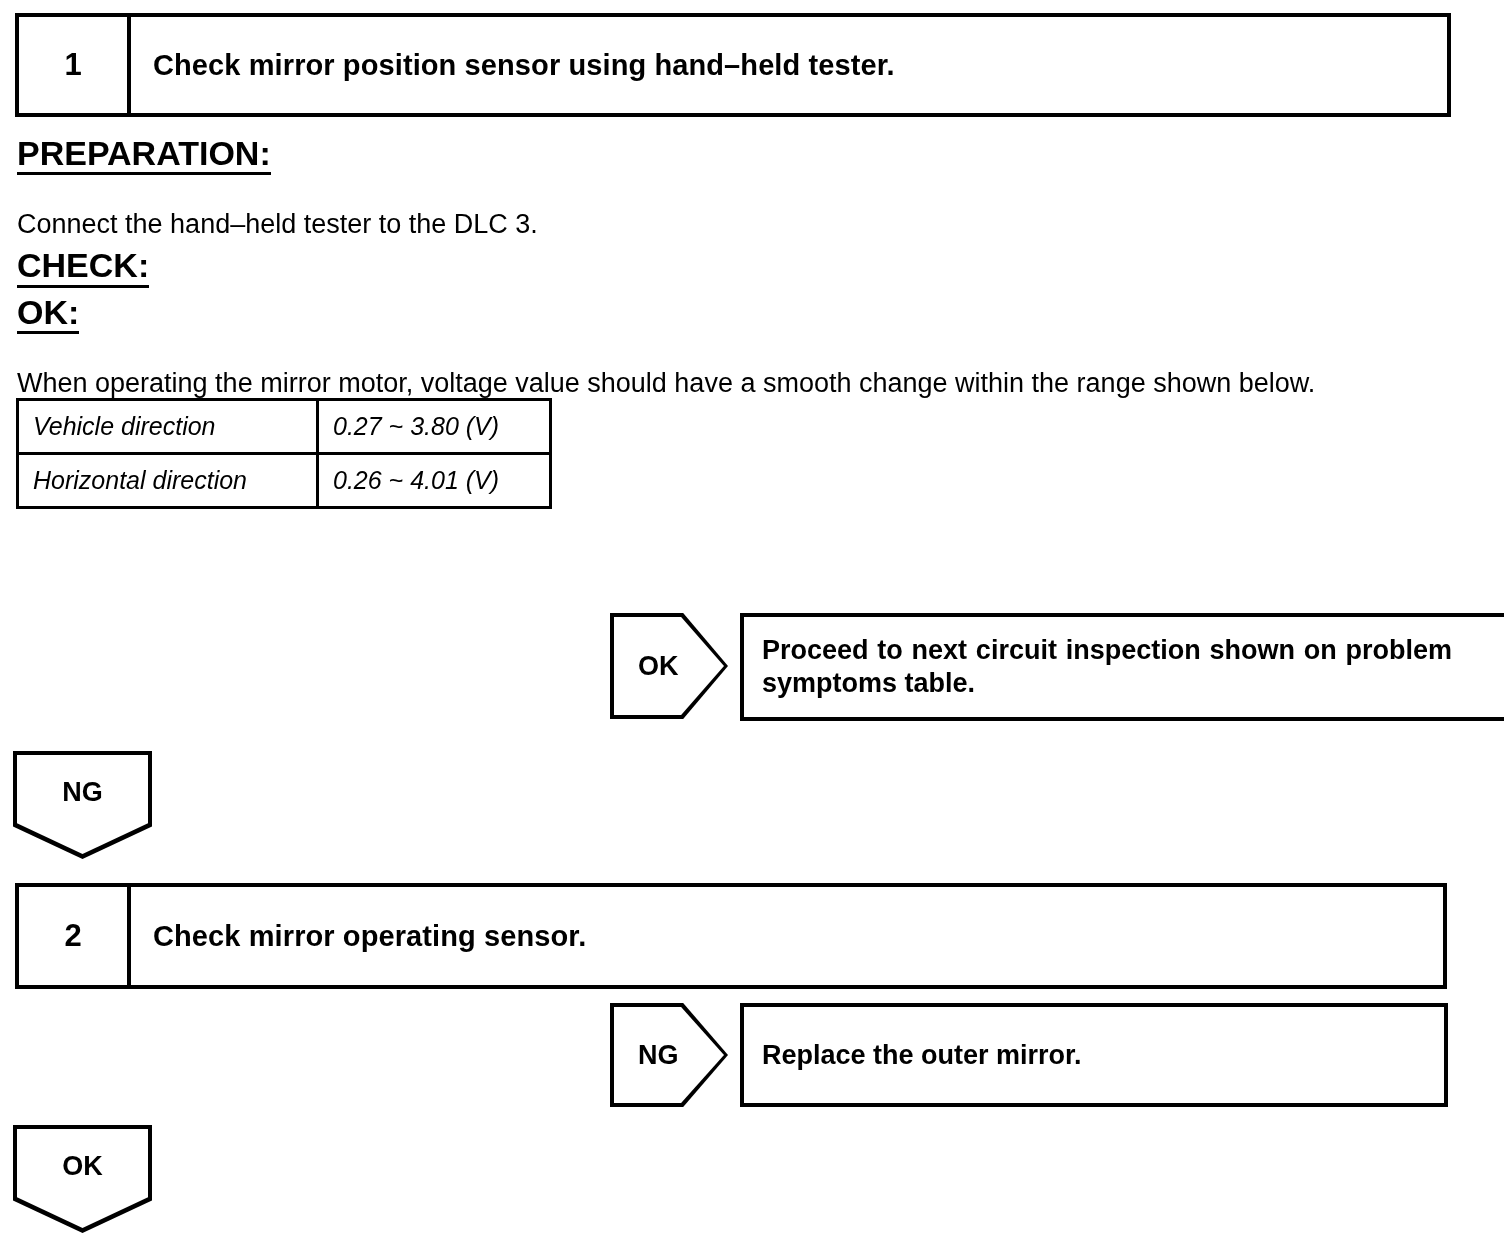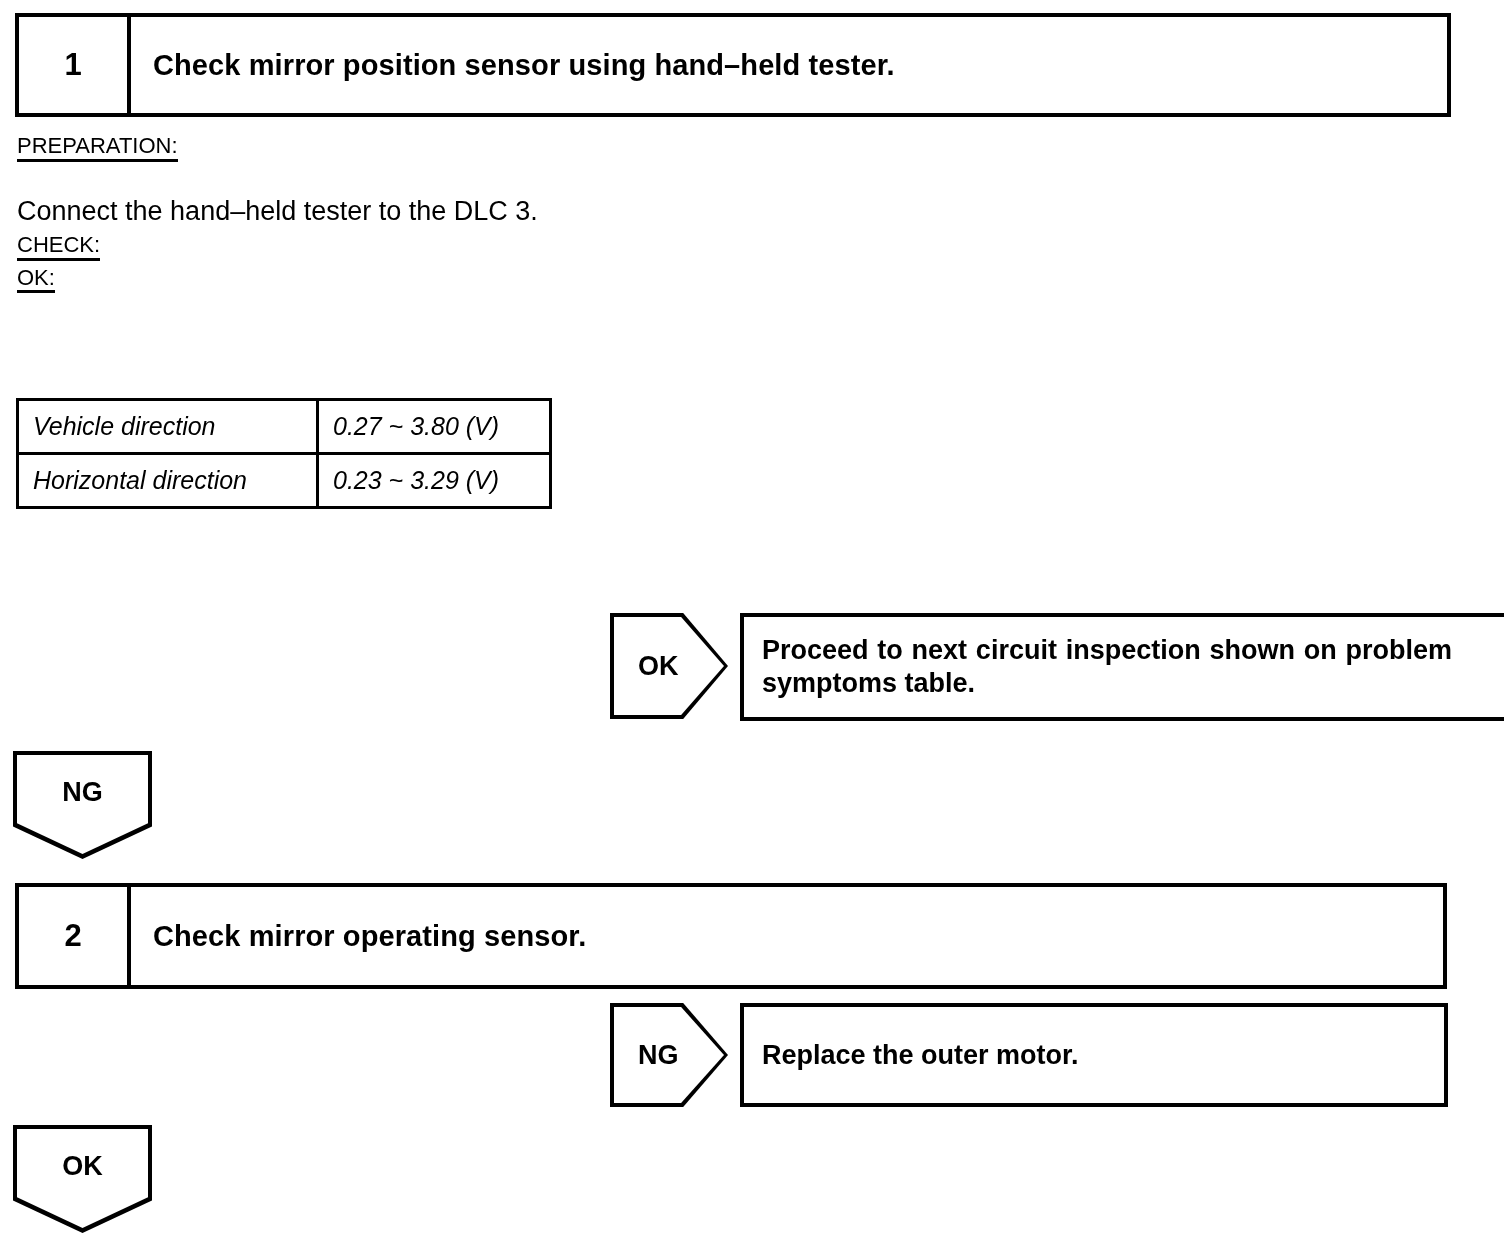--- a/index.html
+++ b/index.html
@@ -49,22 +49,22 @@
   #step2-box { left: 15px; top: 883px; width: 1432px; height: 106px; }
 
   
   .body-text {
     position: absolute;
     left: 17px;
     top: 134px;
     width: 1460px;
   }
   .sec-label {
-    font-size: 22px;
-    font-weight: normal;
+    font-size: 34px;
+    font-weight: bold;
     line-height: 1.12;
     display: inline-block;
     border-bottom: 3px solid #000;
     padding-bottom: 0px;
     margin-bottom: 3px;
   }
   .sec-body {
     font-size: 27px;
     line-height: 1.2;
     margin-bottom: 6px;
@@ -183,33 +183,34 @@
     <div class="sec-label">PREPARATION:</div>
     <div class="sec-body">Connect the hand–held tester to the DLC 3.</div>
   </div>
 
   <div class="sec-group">
     <div class="sec-label">CHECK:</div>
   </div>
 
   <div class="sec-group">
     <div class="sec-label">OK:</div>
+    <div class="sec-body">When operating the mirror motor, voltage value should have a smooth change within the range shown below.</div>
   </div>
 
 </div>
 
 <table id="spec-table">
   <tbody>
     <tr>
       <td class="col-label">Vehicle direction</td>
       <td class="col-value">0.27 ~ 3.80 (V)</td>
     </tr>
     <tr>
       <td class="col-label">Horizontal direction</td>
-      <td class="col-value">0.23 ~ 3.29 (V)</td>
+      <td class="col-value">0.26 ~ 4.01 (V)</td>
     </tr>
   </tbody>
 </table>
 
 <div class="arrow-row" style="left:610px; top:613px; width:840px; height:108px;">
   <div class="arrow-tag">
     <div class="arrow-tag-inner">OK</div>
   </div>
   <div class="arrow-result" style="left:130px; top:0px; width:780px; height:108px;">
     <div class="arrow-result-text justify-two-line">Proceed to next circuit inspection shown on problem symptoms table.</div>
@@ -223,19 +224,19 @@
 <div class="step-box" id="step2-box">
   <div class="step-num">2</div>
   <div class="step-title">Check mirror operating sensor.</div>
 </div>
 
 <div class="arrow-row" style="left:610px; top:1003px; width:838px; height:104px;">
   <div class="arrow-tag" style="height:104px;">
     <div class="arrow-tag-inner" style="height:96px;">NG</div>
   </div>
   <div class="arrow-result" style="left:130px; top:0px; width:708px; height:104px;">
-    <div class="arrow-result-text">Replace the outer motor.</div>
+    <div class="arrow-result-text">Replace the outer mirror.</div>
   </div>
 </div>
 
 <div class="down-arrow" style="left:13px; top:1125px;">
   <div class="down-arrow-inner">OK</div>
 </div>
 
 </body></html>

